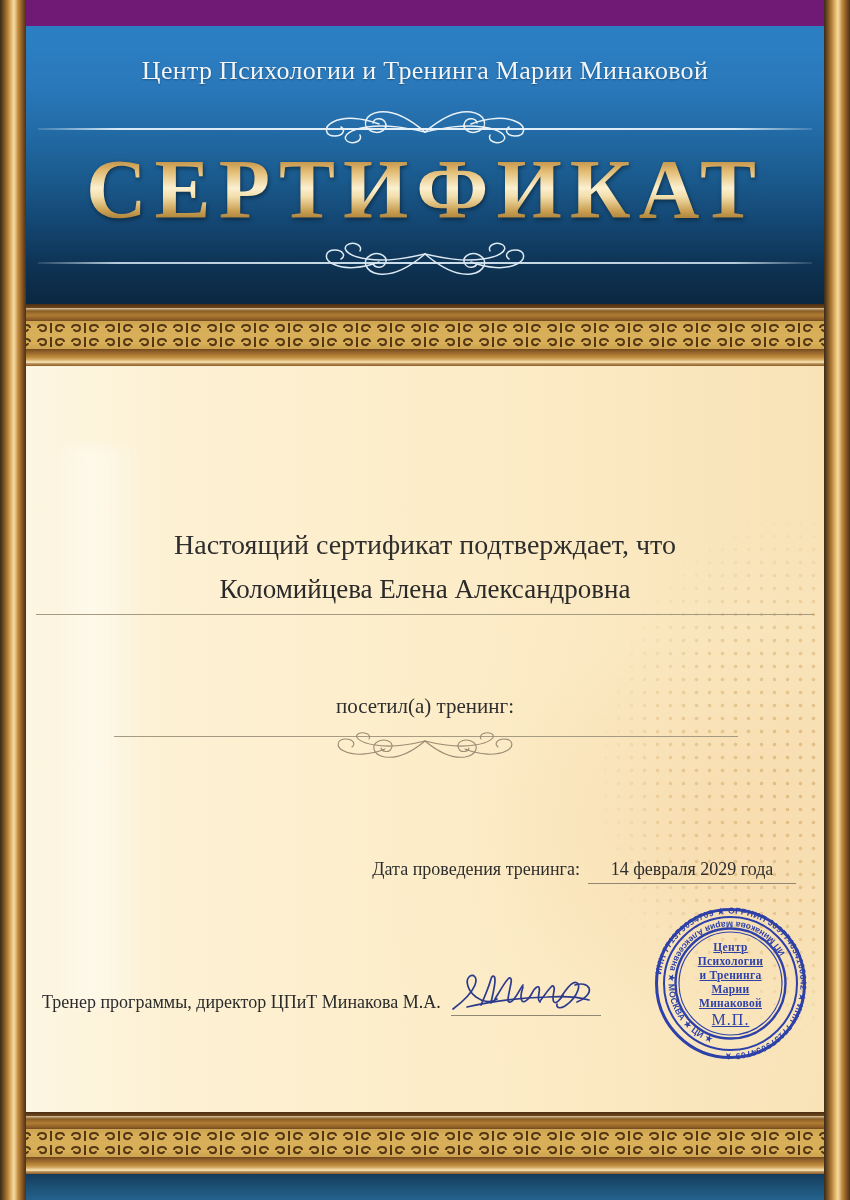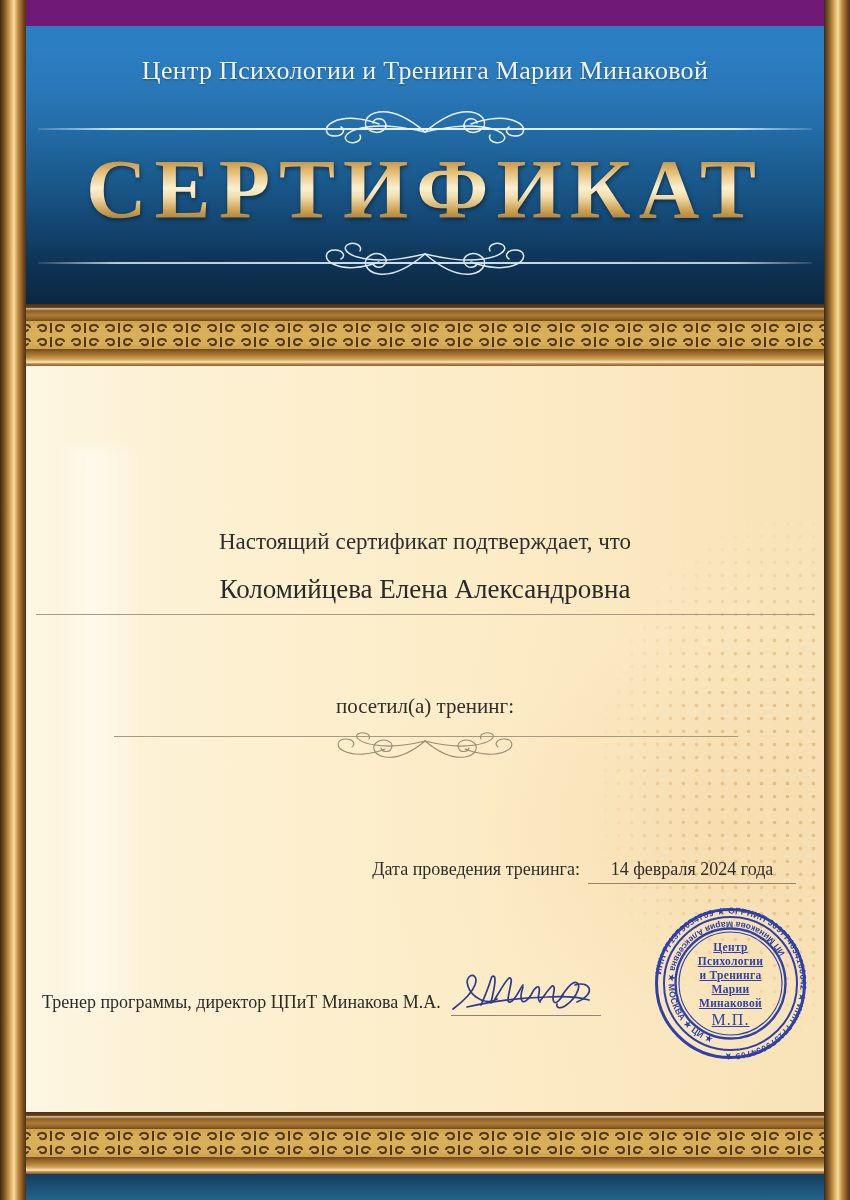--- a/index.html
+++ b/index.html
@@ -262,21 +262,21 @@
     color: #3b3b3b;
     letter-spacing: 1px;
   }
 
   .line-confirm {
     position: absolute;
     top: 163px;
     left: 0;
     width: 798px;
     text-align: center;
-    font-size: 23px;
+    font-size: 28px;
     color: #2e2e2e;
   }
 
   .participant-name {
     position: absolute;
     top: 208px;
     left: 0;
     width: 798px;
     text-align: center;
     font-size: 27px;
@@ -512,21 +512,21 @@
             <path d="M115 12 C 127 22, 141 30, 155 28 C 167 26, 170 16, 161 12 C 153 9, 145 14, 149 20 C 151 24, 158 23, 159 19"></path>
             <path d="M115 12 C 99 16, 82 19, 65 16 C 51 14, 43 8, 48 5 C 53 2, 62 5, 59 10"></path>
             <path d="M115 12 C 131 16, 148 19, 165 16 C 179 14, 187 8, 182 5 C 177 2, 168 5, 171 10"></path>
             <path d="M75 20 C 60 26, 44 27, 34 22 C 25 18, 27 10, 36 10 C 43 10, 46 15, 42 18"></path>
             <path d="M155 20 C 170 26, 186 27, 196 22 C 205 18, 203 10, 194 10 C 187 10, 184 15, 188 18"></path>
           </g>
         </svg>
       </div>
 
       <div class="date-row">
-        <span>Дата проведения тренинга:</span><span class="date-value">14 февраля 2024 года</span>
+        <span>Дата проведения тренинга:</span><span class="date-value">14 февраля 2029 года</span>
       </div>
 
       <div class="signer-row">
         <span>Тренер программы, директор ЦПиТ Минакова М.А.</span><span class="sign-slot">
           <svg width="150" height="46" viewBox="0 0 150 46">
             <g fill="none" stroke="#2b3a8c" stroke-width="1.7" stroke-linecap="round" stroke-linejoin="round">
               <path d="M6 40 C 14 34, 24 26, 28 16 C 31 8, 26 4, 22 8 C 18 12, 21 22, 29 28 C 36 33, 44 34, 50 30"></path>
               <path d="M34 36 C 38 27, 42 17, 44 10 C 45 6, 48 6, 48 11 C 48 18, 45 28, 44 34"></path>
               <path d="M48 30 C 54 20, 58 13, 61 10 C 63 8, 65 9, 64 14 C 63 20, 61 27, 61 31 C 61 34, 64 34, 67 30 C 71 25, 74 18, 76 16"></path>
               <path d="M76 18 C 74 24, 73 29, 75 32 C 77 34, 81 31, 84 26 C 86 22, 88 19, 90 18 C 92 17, 93 19, 92 24 C 91 29, 91 32, 93 33"></path>

